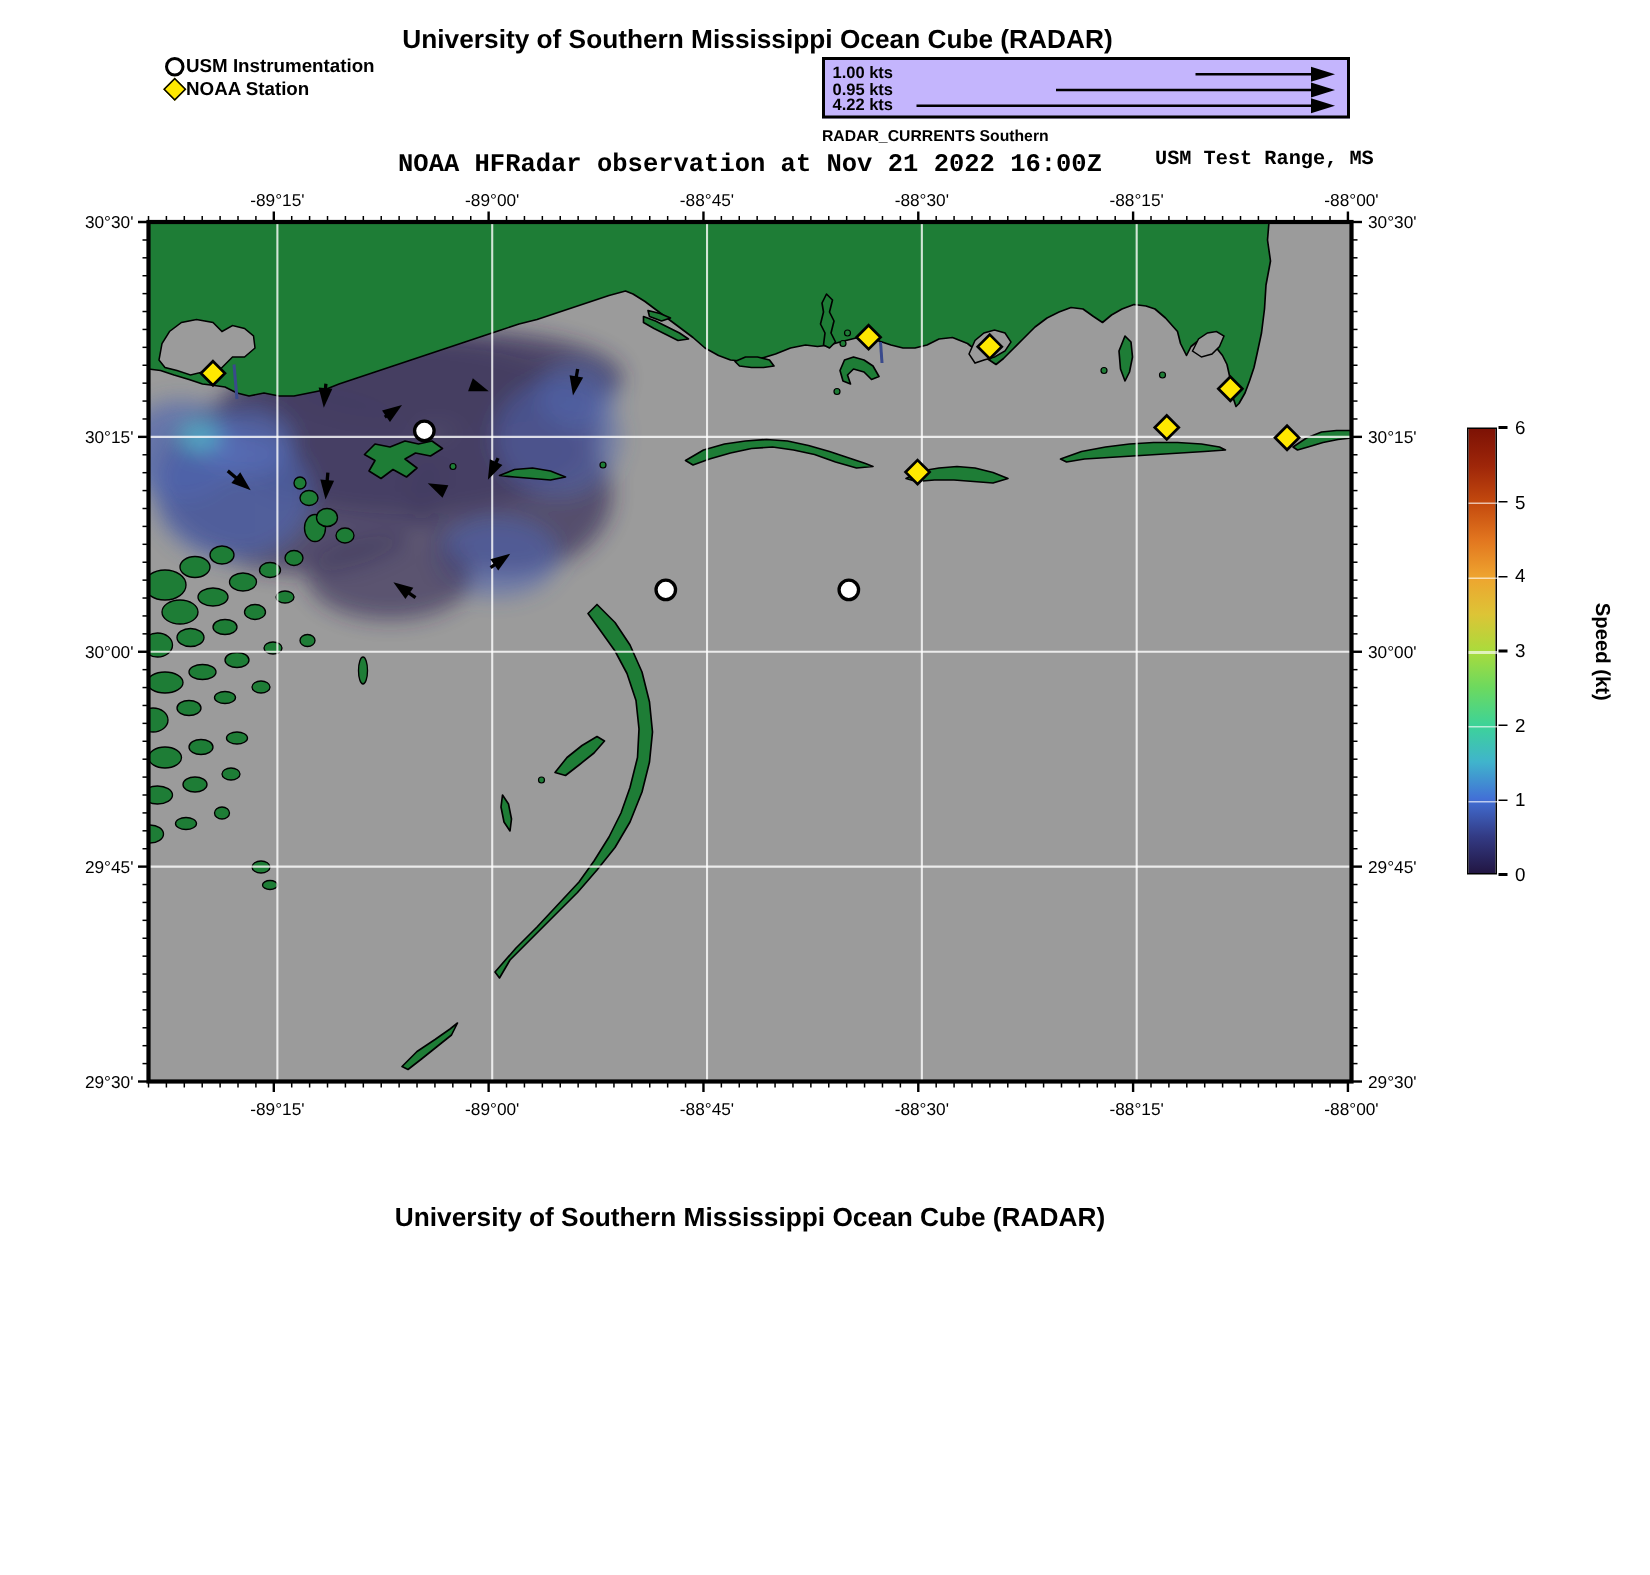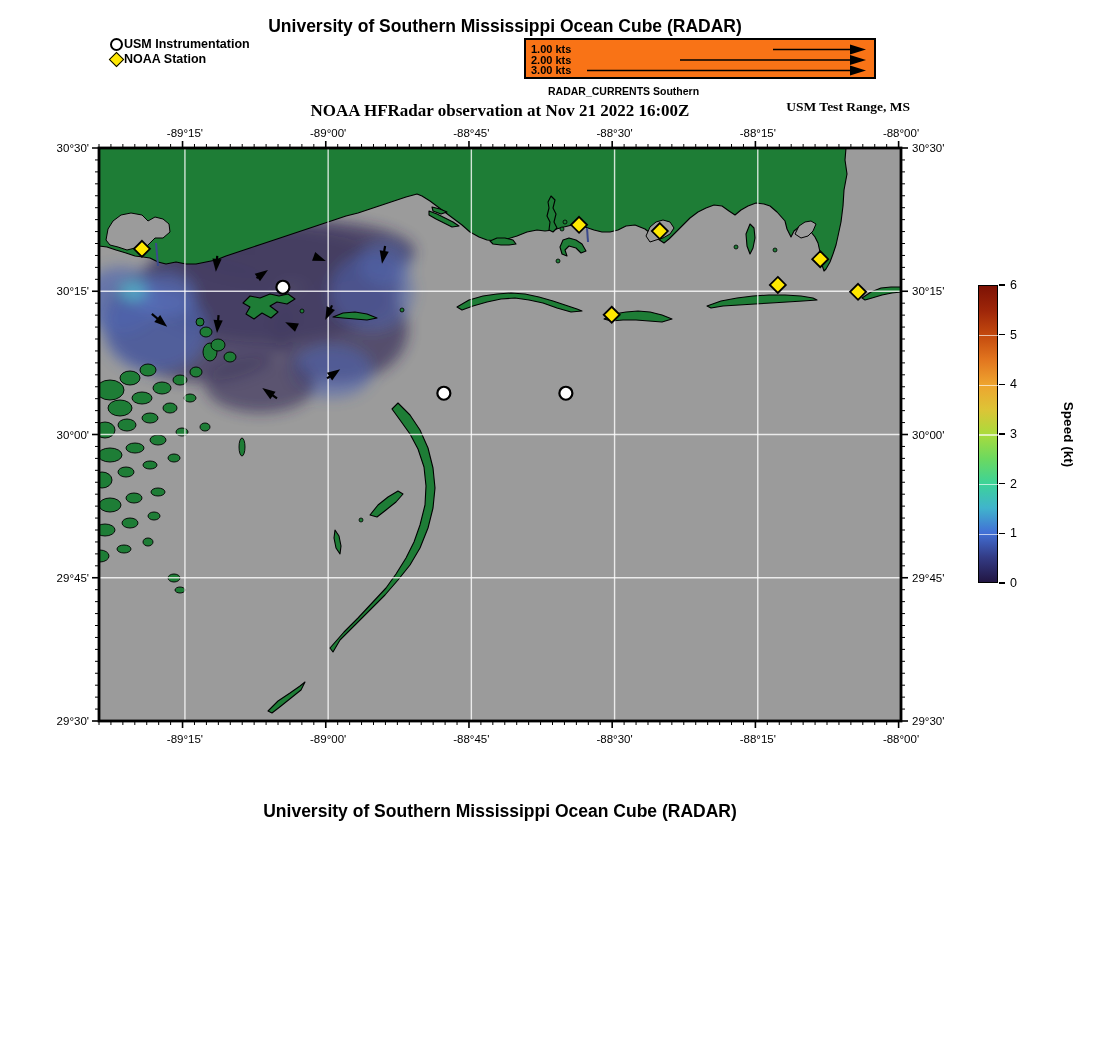--- a/index.html
+++ b/index.html
@@ -1,33 +1,33 @@
 <!DOCTYPE html>
 <html><head>
 <meta charset="utf-8">
 <style>
   html,body{margin:0;padding:0;background:#ffffff;}
   #page{position:relative;width:1100px;height:1050px;background:#ffffff;overflow:hidden;
         font-family:"Liberation Sans",sans-serif;color:#000;border-radius:21px;}
   .abs{position:absolute;}
   .title{font-weight:bold;font-size:17.5px;text-align:center;white-space:nowrap;}
-  .serif{font-family:Liberation Serif, serif;}
+  .serif{font-family:Liberation Mono, monospace;}
   .subtitle{font-weight:bold;font-size:17px;white-space:nowrap;}
   .rangelabel{font-weight:bold;font-size:13.5px;white-space:nowrap;}
   
   #legend{left:108px;top:37px;}
   .leg-row{display:flex;align-items:center;height:14px;margin-bottom:1px;}
   .leg-icon{width:16px;height:14px;flex:0 0 16px;position:relative;}
   .leg-circle{position:absolute;left:2px;top:1px;width:9px;height:9px;border:2px solid #000;
               border-radius:50%;background:#fff;}
   .leg-diamond{position:absolute;left:3px;top:2px;width:9px;height:9px;background:#ffe800;
                border:1.6px solid #000;transform:rotate(45deg);}
   .leg-label{font-weight:bold;font-size:12.5px;white-space:nowrap;text-align:right;}
   
-  #vecbox{left:524px;top:38px;width:348px;height:37px;border:2.6px solid #000;background:#f97316;}
+  #vecbox{left:548px;top:38px;width:348px;height:37px;border:2.6px solid #000;background:#c4b5fd;}
   .vec-label{position:absolute;left:5px;font-weight:bold;font-size:11px;line-height:11px;}
   #vec-caption{left:548px;top:85px;font-weight:bold;font-size:10.5px;white-space:nowrap;}
   
   #cbar-wrap{left:978px;top:285px;}
   #cbar{position:absolute;left:0;top:0;width:20px;height:298px;border:1.5px solid #000;box-sizing:border-box;}
   .cb-gridline{position:absolute;left:0;width:20px;height:1.5px;background:rgba(255,255,255,0.65);}
   .cb-tick{position:absolute;left:21px;width:6px;height:1.6px;background:#000;}
   .cb-ticklabel{position:absolute;left:32px;font-size:12.5px;line-height:12px;}
   #cbar-label{position:absolute;left:58px;top:142px;font-weight:bold;font-size:13.5px;
               transform:rotate(90deg);transform-origin:center;white-space:nowrap;}
@@ -50,22 +50,22 @@
     <div class="leg-row">
       <span class="leg-icon">
           <span class="leg-diamond"></span>
         </span>
       <span class="leg-label">NOAA Station</span>
     </div>
   </div>
 
   <div id="vecbox" class="abs">
     <div class="vec-label" style="top:4px;">1.00 kts</div>
-    <div class="vec-label" style="top:14.5px;">2.00 kts</div>
-    <div class="vec-label" style="top:25px;">3.00 kts</div>
+    <div class="vec-label" style="top:14.5px;">0.95 kts</div>
+    <div class="vec-label" style="top:25px;">4.22 kts</div>
     <svg id="vec-arrows" width="348" height="37" style="position:absolute;left:0;top:0;">
         <line x1="247" y1="9.5" x2="328" y2="9.5" stroke="#000" stroke-width="1.6"></line>
         <path d="M340,9.5 L324,4.5 L324,14.5 Z" fill="#000"></path>
         <line x1="154" y1="20" x2="328" y2="20" stroke="#000" stroke-width="1.6"></line>
         <path d="M340,20 L324,15 L324,25 Z" fill="#000"></path>
         <line x1="61" y1="30.5" x2="328" y2="30.5" stroke="#000" stroke-width="1.6"></line>
         <path d="M340,30.5 L324,25.5 L324,35.5 Z" fill="#000"></path>
       </svg>
   </div>
   <div id="vec-caption" class="abs">RADAR_CURRENTS Southern</div>

